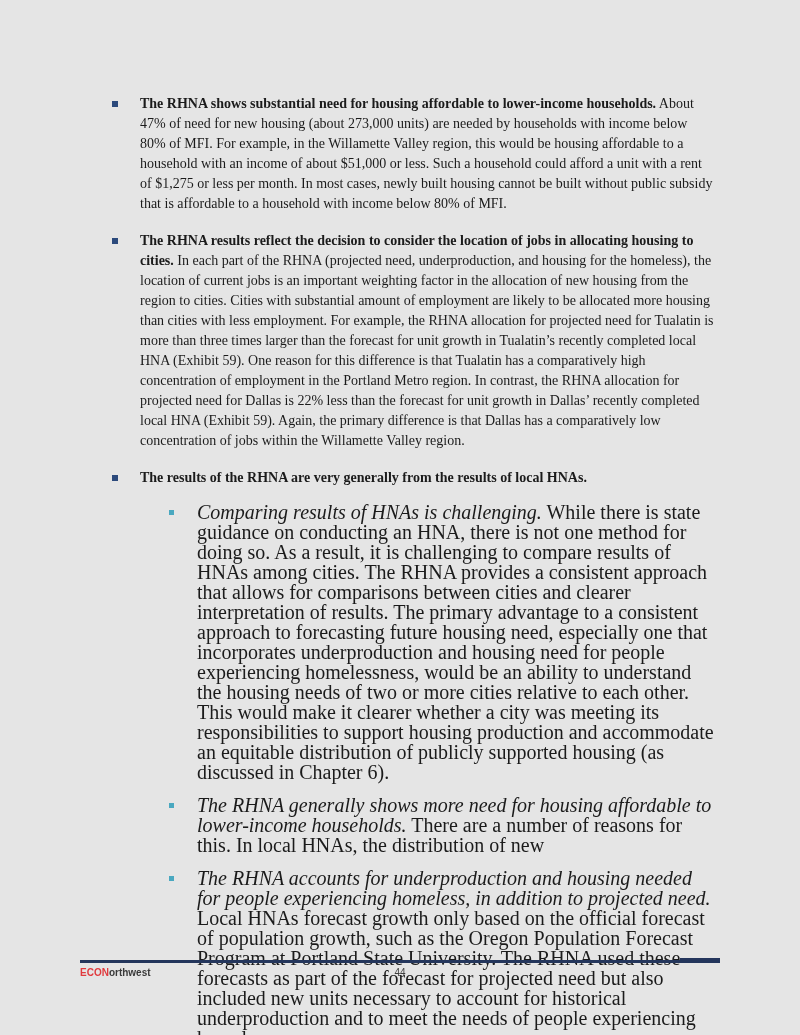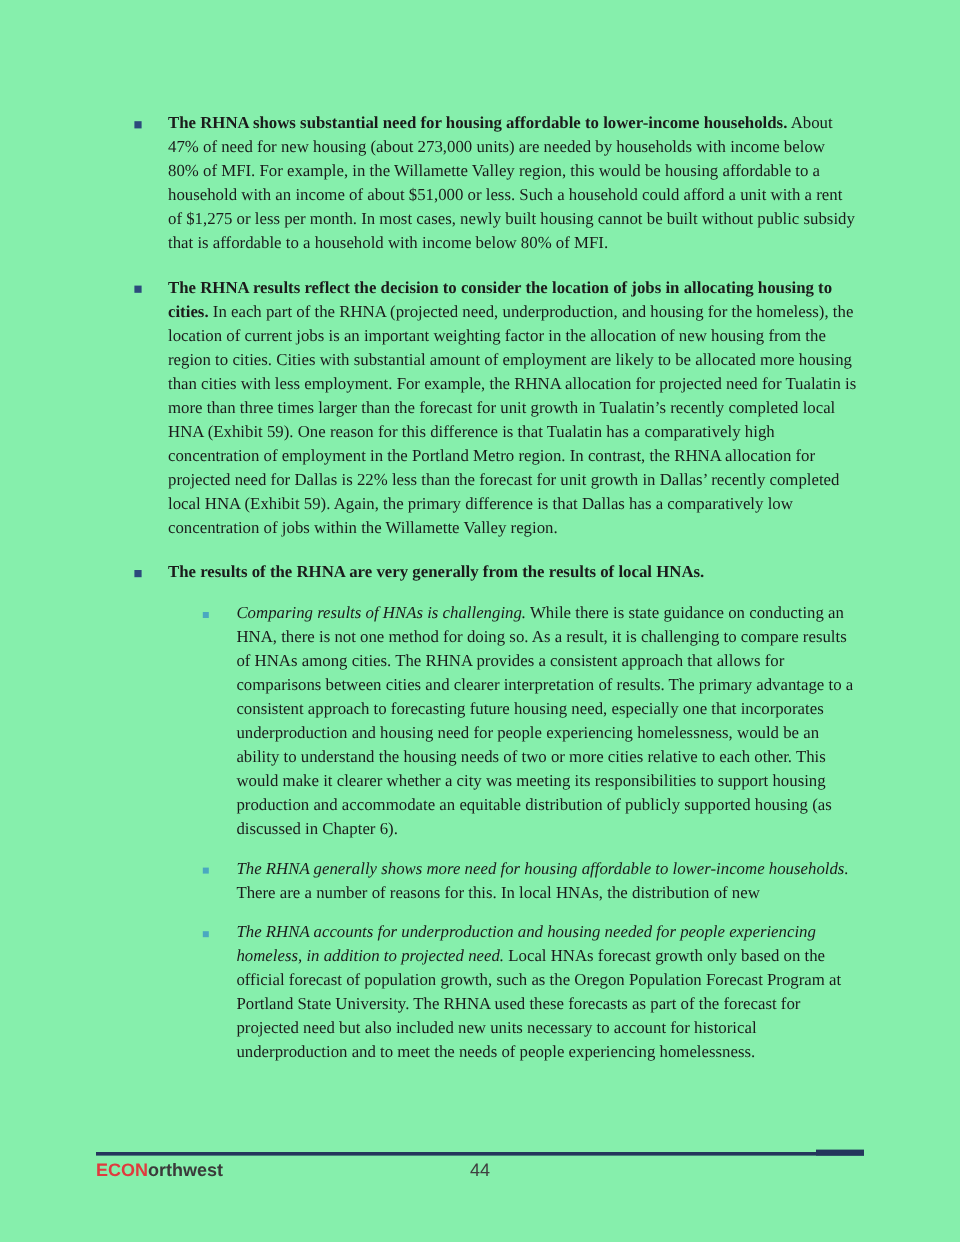--- a/index.html
+++ b/index.html
@@ -1,20 +1,20 @@
 <!DOCTYPE html>
 <html><head>
 <meta charset="utf-8">
 <style>
   html, body { margin: 0; padding: 0; background: #ffffff; }
   .page {
     position: relative;
     width: 800px;
     height: 1035px;
-    background: #86efac;
+    background: #e5e5e5;
     font-family: "Liberation Serif", serif;
     color: #1b1b1b;
     overflow: hidden;
   }
   .content {
     position: absolute;
     top: 94px;
     left: 110px;
     width: 604px;
   }
@@ -33,21 +33,21 @@
     width: 6px;
     height: 6px;
     background: #2c4a7c;
   }
   .lead-bold { font-weight: bold; }
   .subs { margin-left: 27px; margin-top: 14px; }
   .sub {
     position: relative;
     padding-left: 30px;
     margin-bottom: 13px;
-    font-size: 14px;
+    font-size: 20px;
     line-height: 20px;
   }
   .sub .marker {
     width: 5px;
     height: 5px;
     top: 8px;
     background: #4aa8c0;
   }
   .lead-italic { font-style: italic; }
   .footer {
@@ -68,21 +68,21 @@
     width: 40px;
     height: 5px;
     background: #24365c;
   }
   .footer-row {
     display: grid;
     grid-template-columns: 1fr auto 1fr;
     align-items: baseline;
     padding-top: 4px;
     font-family: "Liberation Sans", sans-serif;
-    font-size: 15px;
+    font-size: 10px;
     color: #3f3f3f;
   }
   .footer-brand { justify-self: start; font-weight: bold; }
   .footer-brand .econ { color: #e03a3e; }
   .footer-brand .rest { color: #3a3a3a; }
   .footer-center { justify-self: center; }
   .footer-page { justify-self: end; }
 </style>
 </head>
 <body>

